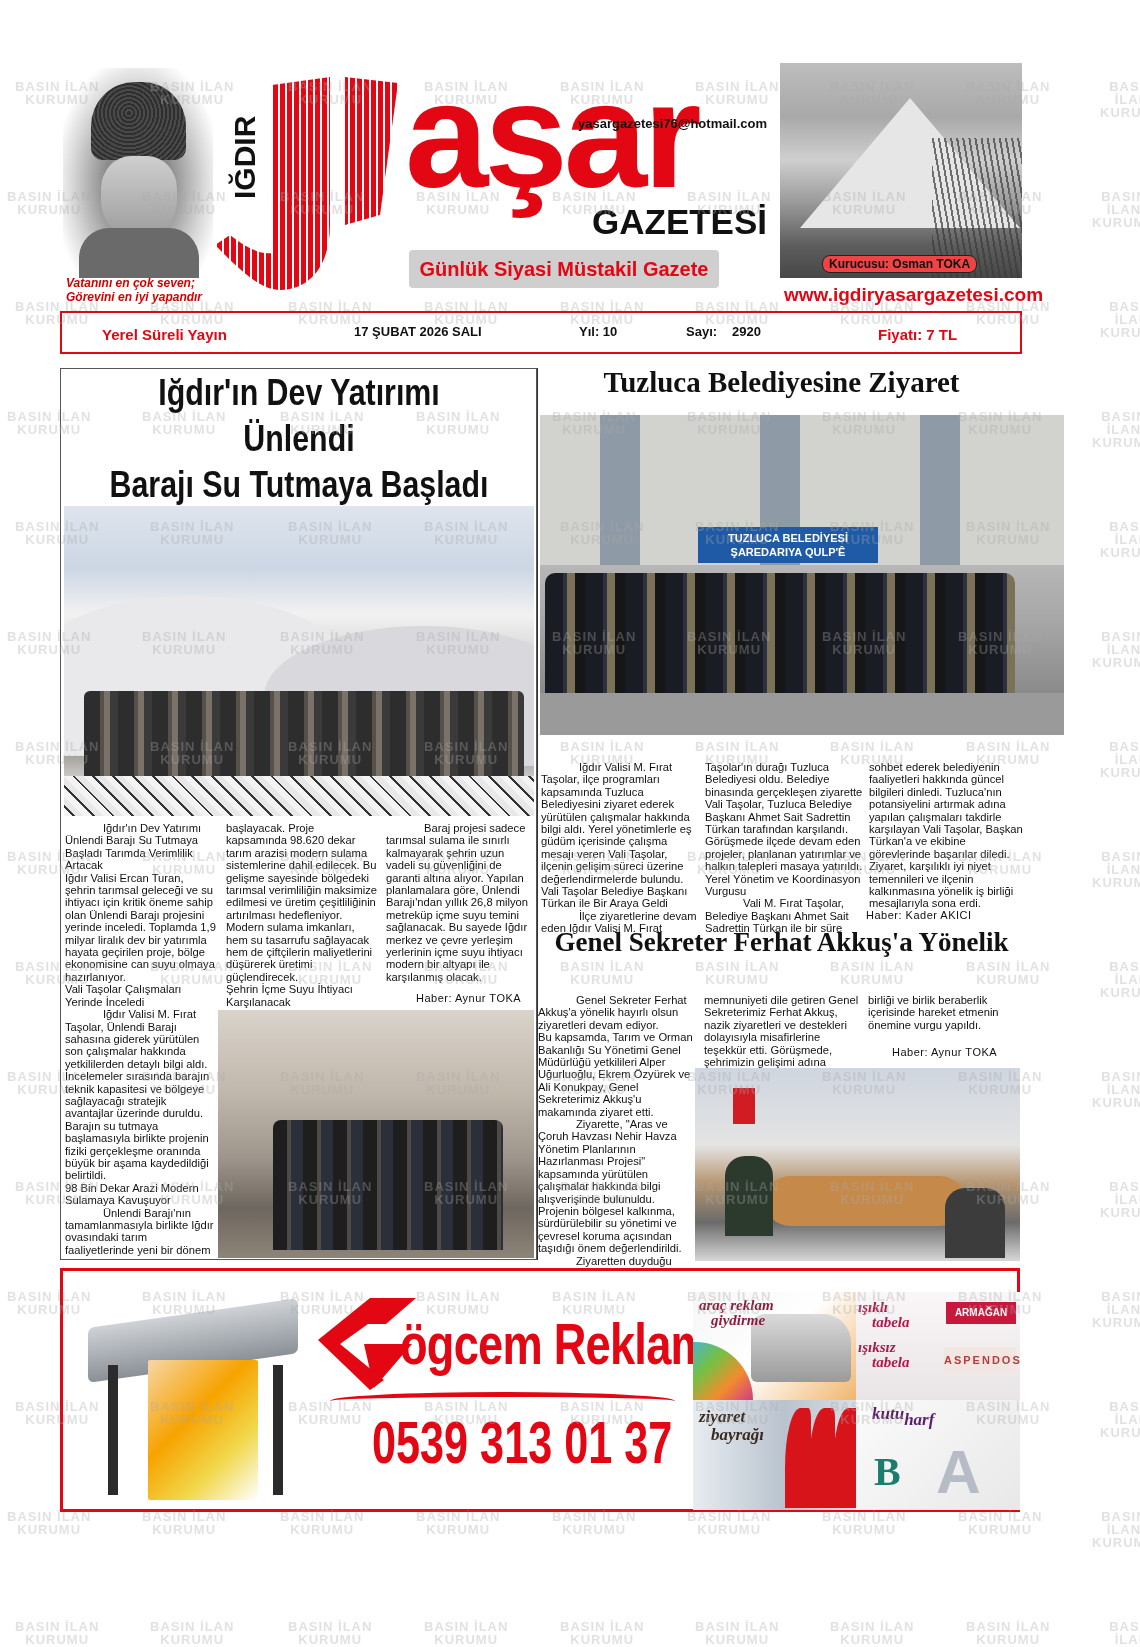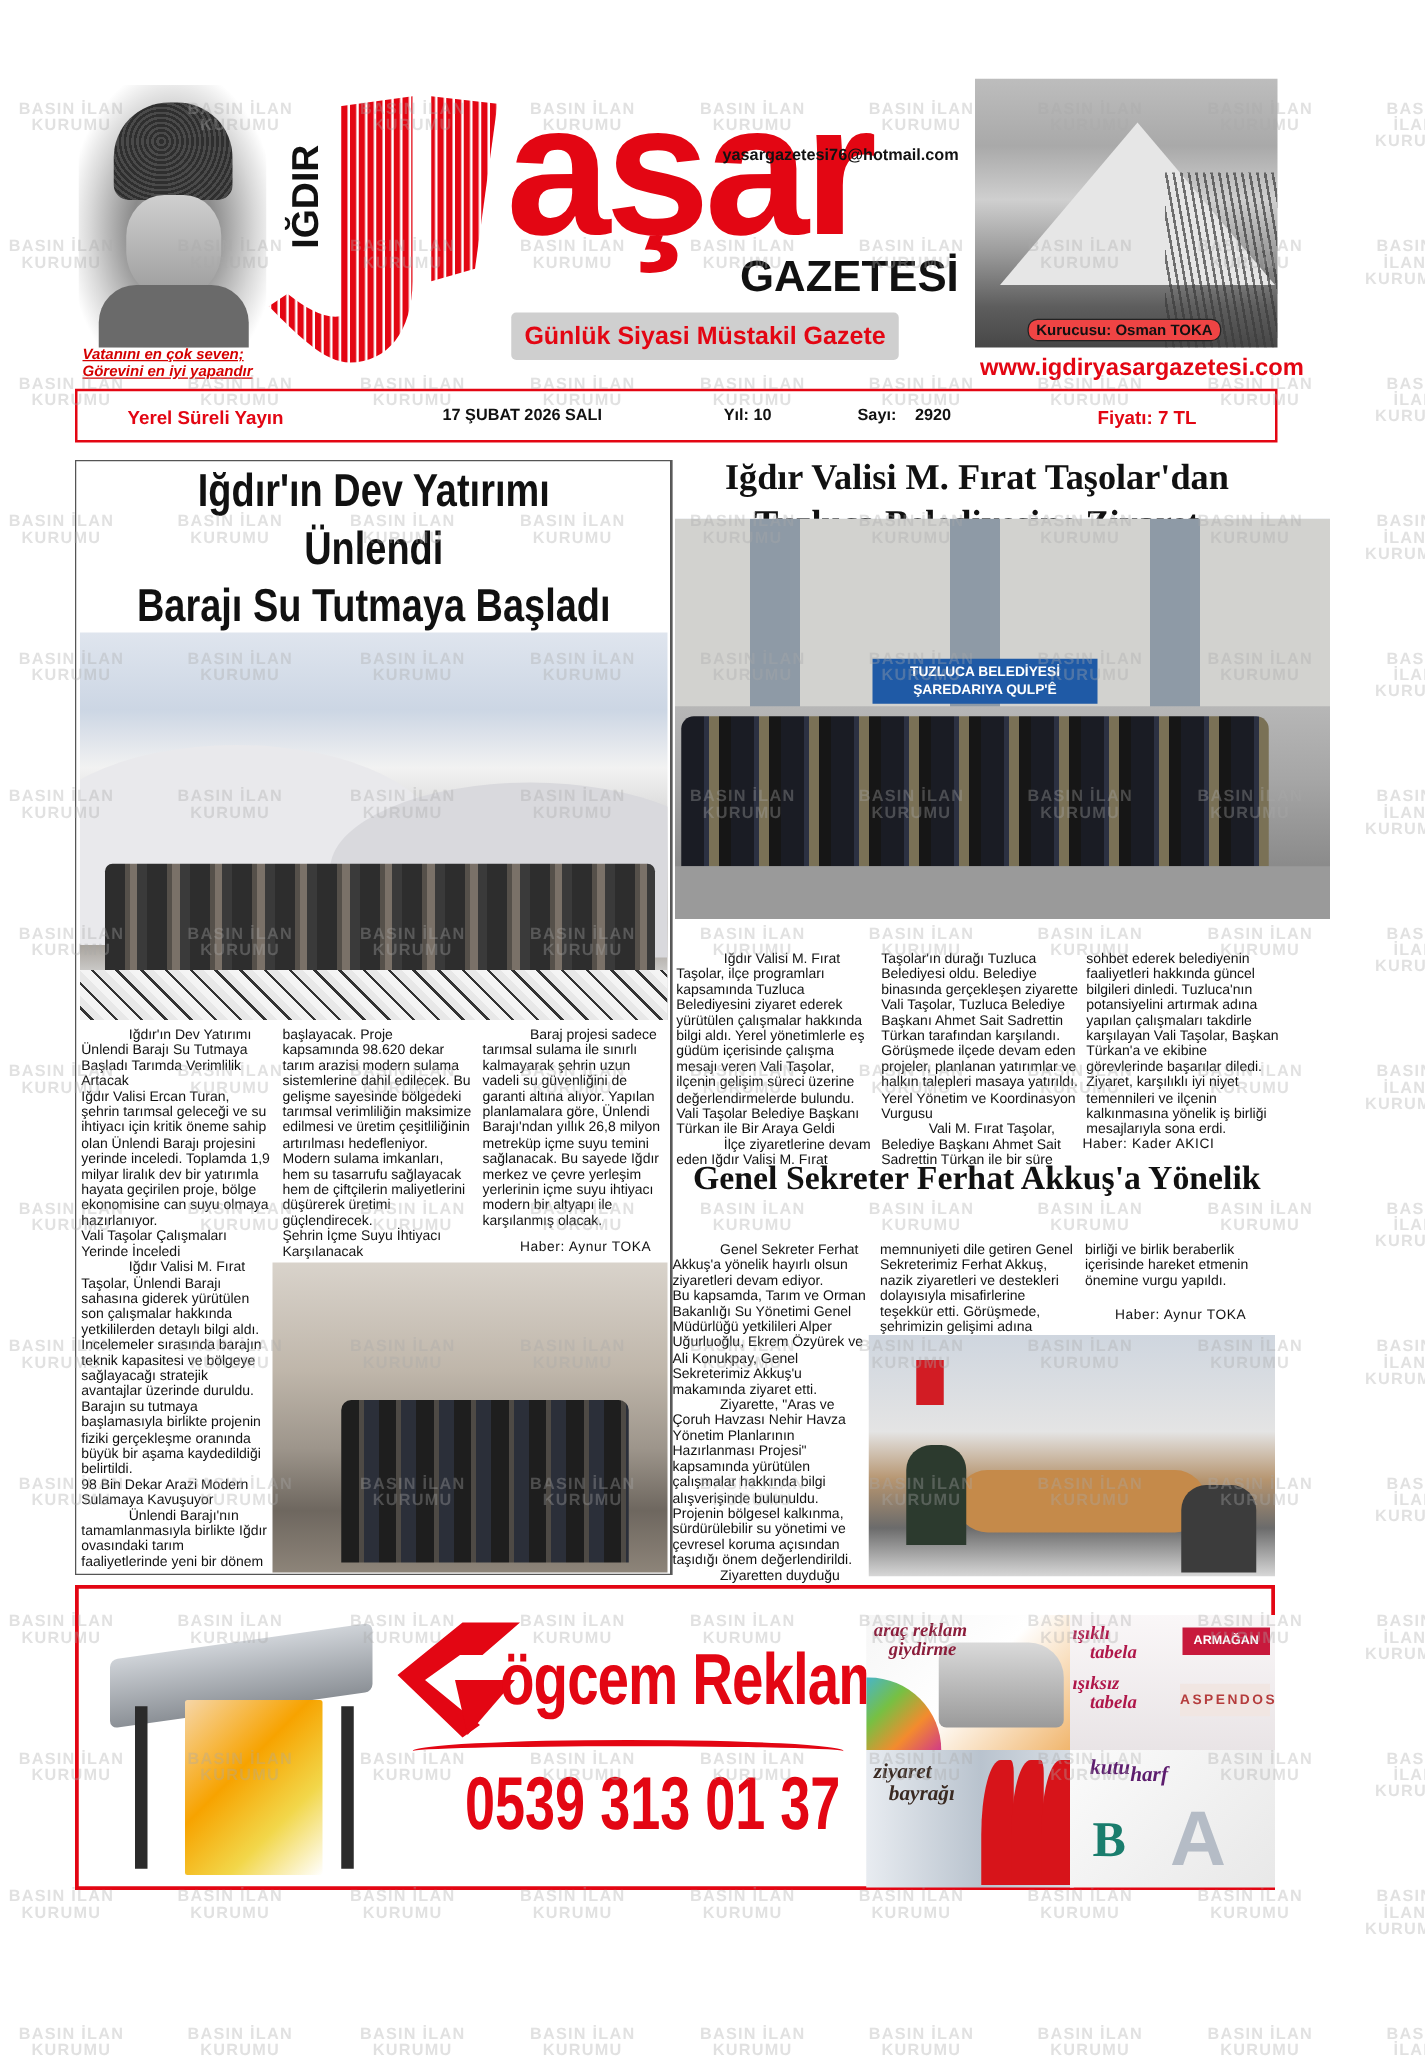--- a/index.html
+++ b/index.html
@@ -8,21 +8,21 @@
 
   
   .wm { position: absolute; color: rgba(170,170,170,0.35); font: bold 13px "Liberation Sans", sans-serif; text-align: center; line-height: 13px; letter-spacing: 1px; pointer-events: none; z-index: 50; }
   .wm span { display: block; }
 
   
   .ataturk { position: absolute; left: 63px; top: 68px; width: 150px; height: 210px; background: radial-gradient(ellipse at 50% 55%, #b5b5b5 0%, #8a8a8a 30%, #d8d8d8 62%, #ffffff 80%); }
   .ataturk .hat { position: absolute; left: 28px; top: 14px; width: 95px; height: 78px; border-radius: 44px 44px 12px 12px; background: repeating-radial-gradient(circle at 40% 40%, #2f2f2f 0 2px, #4a4a4a 2px 4px); }
   .ataturk .face { position: absolute; left: 38px; top: 88px; width: 76px; height: 82px; border-radius: 40% 40% 45% 45%; background: linear-gradient(#cfcfcf, #9c9c9c); }
   .ataturk .coat { position: absolute; left: 16px; top: 160px; width: 120px; height: 50px; border-radius: 30px 30px 0 0; background: #6a6a6a; }
-  .motto { position: absolute; left: 66px; top: 276px; color: #d40000; font: italic bold 12px "Liberation Sans", sans-serif; line-height: 14px; text-decoration: underline; }
+  .motto { position: absolute; left: 66px; top: 276px; color: #d40000; font: italic bold 12px "Liberation Sans", sans-serif; line-height: 14px; }
 
   .igdir-vert { position: absolute; left: 228px; top: 112px; width: 40px; height: 90px; color: #111; font: bold 30px "Liberation Sans", sans-serif; writing-mode: vertical-rl; transform: rotate(180deg); text-align: center; }
   .y-logo { position: absolute; left: 210px; top: 75px; width: 200px; height: 220px; }
   .brand { position: absolute; left: 405px; top: 60px; color: #e30613; font: bold 150px "Liberation Sans", sans-serif; letter-spacing: -4px; line-height: 150px; }
   .email { position: absolute; left: 578px; top: 68px; font: bold 13px "Liberation Sans", sans-serif; color: #111; margin-top: 48px; }
   .gazetesi { position: absolute; left: 592px; top: 202px; font: bold 35px "Liberation Sans", sans-serif; color: #111; letter-spacing: 0px; }
   .slogan { position: absolute; left: 409px; top: 250px; width: 310px; height: 38px; background: #cfcfcf; border-radius: 4px; color: #e30613; font: bold 20px "Liberation Sans", sans-serif; display: flex; align-items: center; justify-content: center; }
 
   .mountain { position: absolute; left: 780px; top: 63px; width: 242px; height: 215px; background: linear-gradient(180deg, #bdbdbd 0%, #a9a9a9 25%, #cfcfcf 45%, #9a9a9a 65%, #5d5d5d 85%, #474747 100%); overflow: hidden; }
   .mountain .peak { position: absolute; left: 20px; top: 35px; width: 0; height: 0; border-left: 110px solid transparent; border-right: 110px solid transparent; border-bottom: 130px solid #e6e6e6; }
@@ -168,21 +168,20 @@
 </div>
 <div class="byline" style="left:416px; top:992px;">Haber: Aynur TOKA</div>
 
 <div class="photo photo2">
   <div class="people"></div>
 </div>
 
 <div class="divider-v" style="left:537px; top:368px; height:892px;"></div>
 
 <div class="h2">
-  <div>Iğdır Valisi M. Fırat Taşolar'dan</div>
   <div>Tuzluca Belediyesine Ziyaret</div>
 </div>
 <div class="photo photo3">
   <div class="bldg"></div>
   <div class="sign">
     <div>TUZLUCA BELEDİYESİ</div>
     <div>ŞAREDARIYA QULP'Ê</div>
   </div>
   <div class="people"></div>
   <div class="floor"></div>

